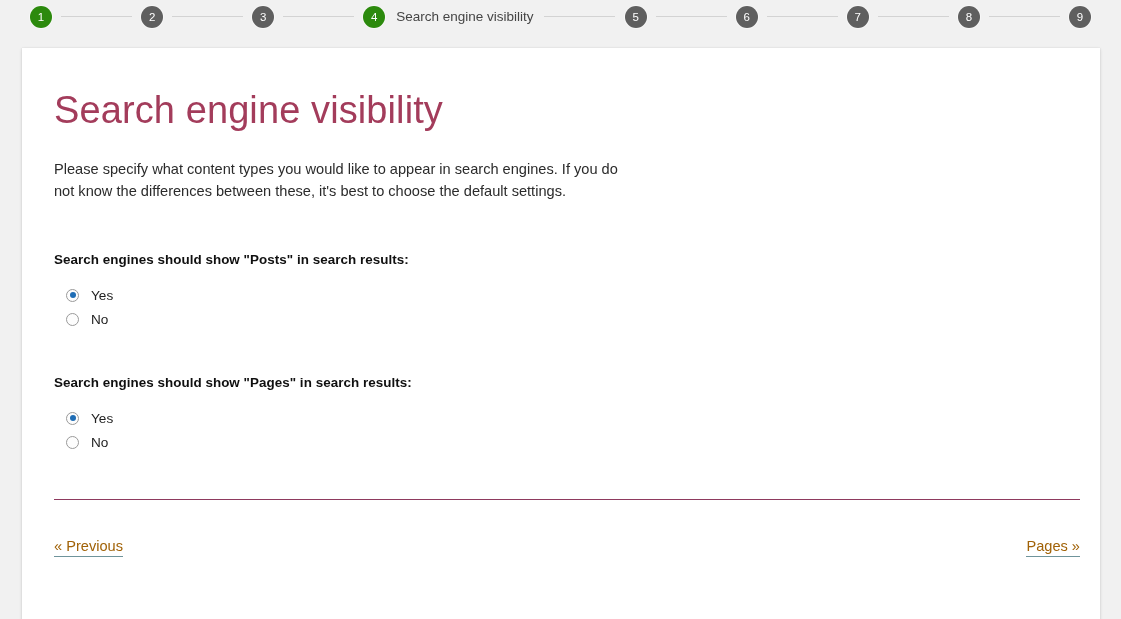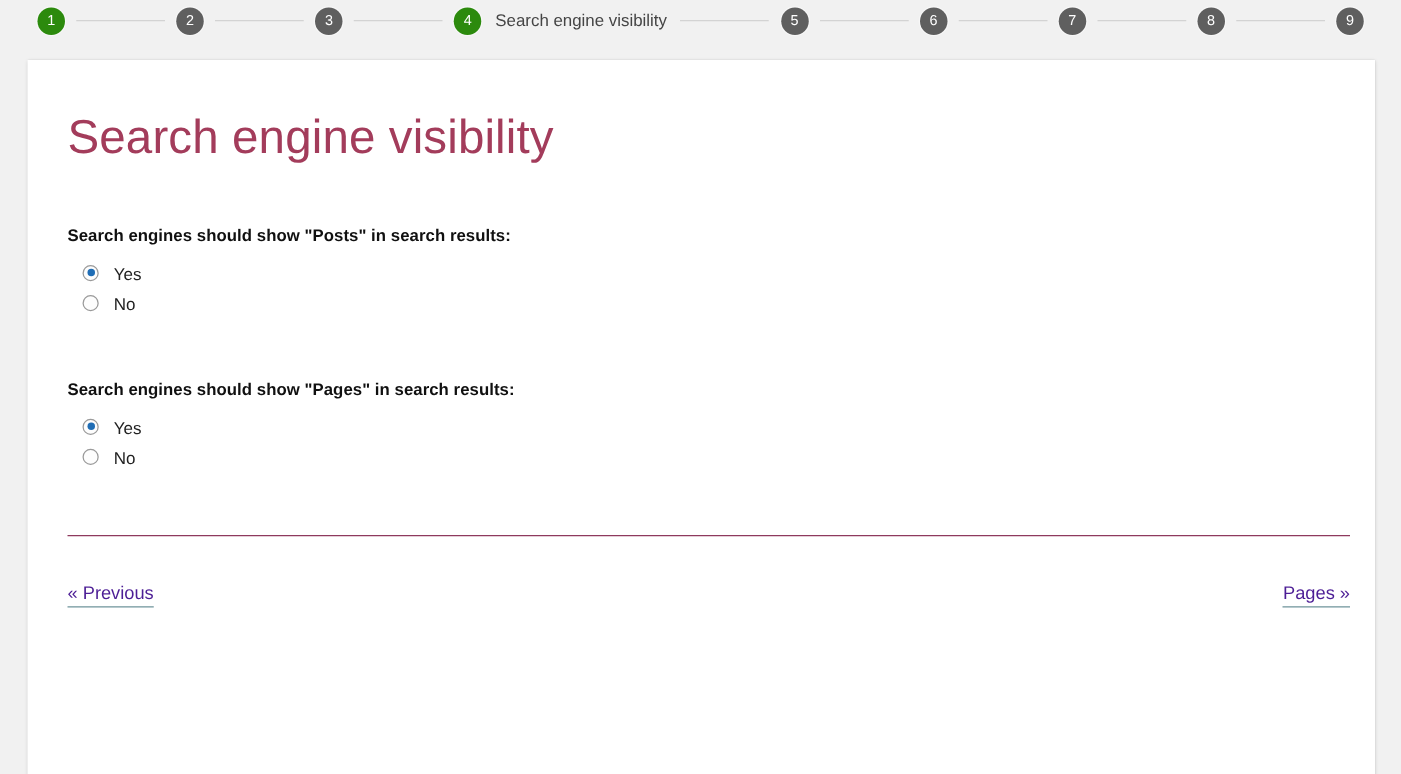--- a/index.html
+++ b/index.html
@@ -105,20 +105,21 @@
   .question-label {
     font-size: 13.4px;
     font-weight: bold;
     color: #101010;
     margin: 0 0 16px 0;
     letter-spacing: 0.05px;
   }
 
   .option-row {
     display: flex;
+    align-items: center;
     height: 24px;
     margin-left: 12px;
   }
   .radio {
     width: 13px;
     height: 13px;
     border-radius: 50%;
     border: 1px solid #9a9a9a;
     background: #fdfdfd;
     box-sizing: border-box;
@@ -152,21 +153,21 @@
 
   .nav {
     margin-top: 38px;
     display: flex;
     justify-content: space-between;
     align-items: center;
     width: 1026px;
   }
   .nav a {
     font-size: 14.6px;
-    color: #4c1d95;
+    color: #a16207;
     text-decoration: none;
     border-bottom: 1px solid #6f949b;
     padding-bottom: 2px;
     cursor: pointer;
   }
 </style>
 </head>
 <body>
 
 <div class="stepbar">
@@ -216,20 +217,21 @@
     <span class="step-circle">9</span>
   </div>
 
 </div>
 
 <div class="card">
   <div class="card-inner">
 
     <h1 class="page-title">Search engine visibility</h1>
 
+    <p class="intro">Please specify what content types you would like to appear in search engines. If you do not know the differences between these, it's best to choose the default settings.</p>
 
     <div class="question">
       <div class="question-label">Search engines should show "Posts" in search results:</div>
 
       <label class="option-row">
         <span class="radio checked"></span>
         <span class="option-text">Yes</span>
       </label>
 
       <label class="option-row">

